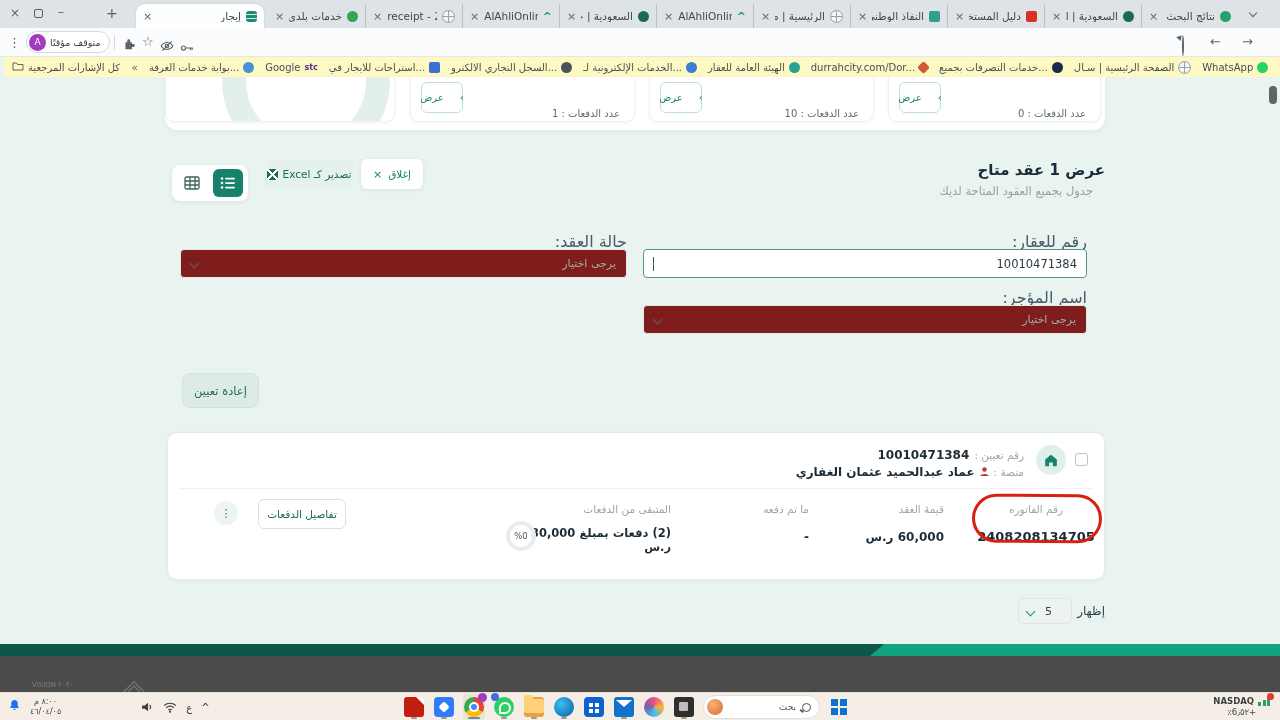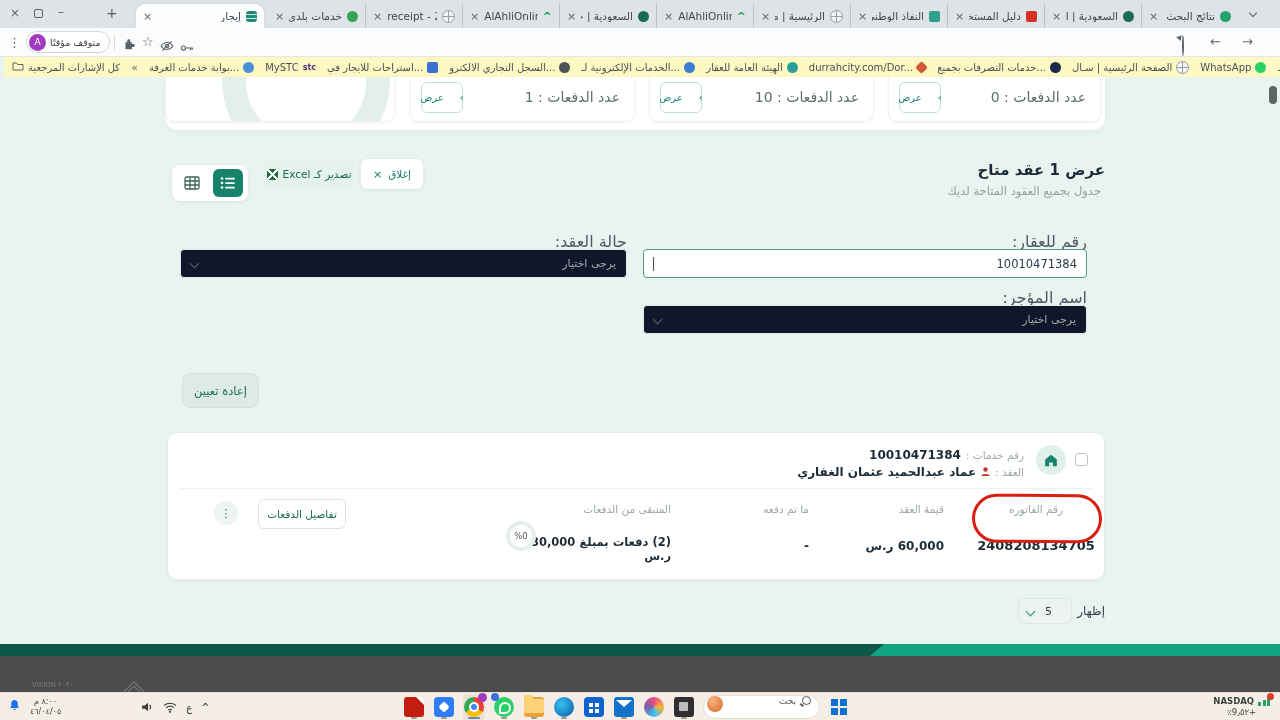--- a/index.html
+++ b/index.html
@@ -36,44 +36,44 @@
   .reload{width:11px;height:11px;border:1.6px solid #5f6368;border-radius:50%;border-top-color:transparent;position:relative}
   .reload:after{content:"";position:absolute;top:-4px;right:-1px;border:3px solid transparent;border-bottom:5px solid #5f6368;transform:rotate(40deg)}
   
   .bmbar{left:4px;top:57px;width:1280px;height:20px;background:#fef9c3;display:flex;align-items:center;gap:11px;padding:0 8px;direction:ltr;overflow:hidden}
   .bm{display:flex;align-items:center;gap:4px;font-size:10px;color:#474f56;white-space:nowrap;flex:none}
   .bfv{width:11px;height:11px;border-radius:50%;flex:none}
   
   .viewport{left:0;top:77px;width:1280px;height:615px;background:#e9f4f0;direction:rtl}
   .wrapTop{left:165px;top:0;width:940px;height:53px;background:#fff;border-radius:0 0 12px 12px;box-shadow:0 2px 5px rgba(20,60,50,.05);overflow:hidden;direction:ltr}
   .scard{top:0;height:45px;background:#fff;border:1px solid #eef2f1;border-top:none;border-radius:0 0 9px 9px;box-shadow:0 1px 3px rgba(20,60,50,.06);overflow:hidden}
-  .scard .lbl{position:absolute;right:14px;top:12px;font-size:14px;color:#5d6d68;direction:rtl}
+  .scard .lbl{position:absolute;right:14px;top:31px;font-size:10px;color:#5d6d68;direction:rtl}
   .viewBtn{position:absolute;left:10px;top:5px;width:40px;height:29px;background:#fff;border:1px solid #bfe0d6;border-radius:6px;color:#17826b;font-size:10px;display:flex;align-items:center;justify-content:center;gap:16px}
   .donut{position:absolute;left:56px;top:-80px;width:120px;height:120px;border:24px solid #e3efe9;border-radius:50%}
   .content{left:165px;top:0;width:940px;height:615px;direction:rtl}
   .h1{font-size:15px;font-weight:bold;color:#1b2a38}
   .sub{font-size:11.5px;color:#93a29d}
   .toggleBox{background:#fff;border-radius:8px;box-shadow:0 1px 4px rgba(20,60,50,.08);display:flex;align-items:center;justify-content:center;gap:6px;direction:rtl}
   .tgl{width:30px;height:28px;border-radius:6px;display:flex;align-items:center;justify-content:center}
   .tgl.on{background:#17826b}
   .chipMint{background:#e4f1ec;border-radius:6px;color:#1b6a58;font-size:10.5px;display:flex;align-items:center;justify-content:center;gap:5px;direction:rtl}
   .chipWhite{background:#fff;border-radius:6px;box-shadow:0 1px 4px rgba(20,60,50,.10);color:#17826b;font-size:10.5px;display:flex;align-items:center;justify-content:center;gap:6px;direction:rtl}
   .flabel{font-size:16px;color:#4b5a66}
   .finput{background:#fff;border:1.5px solid #55958a;border-radius:4px;display:flex;align-items:center;justify-content:flex-start;direction:ltr;padding:0 9px}
   .finput .val{flex:1;text-align:right;font-size:11.5px;color:#2a3a45}
-  .fselect{background:#0f172a;border:1px solid #dfe9e6;border-radius:4px;display:flex;align-items:center;justify-content:space-between;padding:0 10px;direction:rtl}
+  .fselect{background:#7f1d1d;border:1px solid #dfe9e6;border-radius:4px;display:flex;align-items:center;justify-content:space-between;padding:0 10px;direction:rtl}
   .fselect .ph{font-size:11px;color:#9fb0ab}
   .resetBtn{background:#ddeae5;border:1px solid #cfe2db;border-radius:8px;color:#1b6a58;font-size:11.5px;display:flex;align-items:center;justify-content:center}
   .rcard{background:#fff;border:1px solid #e3ecea;border-radius:10px;box-shadow:0 1px 4px rgba(20,60,50,.05)}
   .glab{font-size:10.5px;color:#9aa8a3}
   .gval{font-size:12px;font-weight:bold;color:#1c2b36}
   .ckbox{width:13px;height:13px;border:1.5px solid #b6c6c1;border-radius:3px;background:#fff}
   .homeC{width:30px;height:30px;border-radius:50%;background:#def0e9;display:flex;align-items:center;justify-content:center}
   .col{text-align:right}
-  .col .glab{display:block;margin-bottom:20px}
+  .col .glab{display:block;margin-bottom:11px}
   .redOval{border:3.5px solid #da1f12;border-radius:26px;transform:rotate(.4deg)}
   .donut0{width:30px;height:30px;border:4px solid #e7edeb;border-radius:50%;display:flex;align-items:center;justify-content:center;font-size:8.5px;color:#4a5a55}
   .detBtn{background:#fff;border:1px solid #d9e4e0;border-radius:6px;color:#1b6a58;font-size:10.5px;display:flex;align-items:center;justify-content:center}
   .kebab{width:24px;height:24px;border-radius:50%;background:#eef4f1;color:#1b6a58;display:flex;align-items:center;justify-content:center;font-size:11px}
   .pgchip{background:#edf3f0;border:1px solid #dce6e2;border-radius:6px;display:flex;align-items:center;justify-content:space-between;padding:0 8px;direction:rtl}
   
   .fbarTeal{left:0;top:567px;width:1280px;height:12px;background:#0d574a}
   .fbarGreen{right:0;top:567px;width:410px;height:12px;background:#12a381;clip-path:polygon(14px 0,100% 0,100% 100%,0 100%)}
   .fgray{left:0;top:579px;width:1280px;height:36px;background:#4b4b4a}
   
@@ -99,21 +99,21 @@
   .i-folder:after{content:"";position:absolute;left:0;top:2px;width:20px;height:14px;background:#ffd27a;border-radius:2px}
   .i-edge{border-radius:50%;background:radial-gradient(circle at 35% 35%,#35c1f1,#0c59a4)}
   .i-store{background:#0d62d0;border-radius:4px}
   .i-store:after{content:"";position:absolute;left:5px;top:6px;width:4px;height:4px;background:#fff;box-shadow:6px 0 0 #fff,0 6px 0 #fff,6px 6px 0 #fff}
   .i-mail{background:#1272c8;border-radius:3px}
   .i-mail:after{content:"";position:absolute;left:2px;top:3px;border:8px solid transparent;border-top:7px solid #fff;width:0}
   .i-copilot{border-radius:50%;background:conic-gradient(#e94f8a,#f8b234,#37c3f2,#7b5ea7,#e94f8a)}
   .i-task{background:#2f2f2f;border-radius:3px}
   .i-task:after{content:"";position:absolute;left:5px;top:5px;width:9px;height:9px;background:#bdbdbd;border-radius:1px}
   .badge{position:absolute;border-radius:50%;z-index:3}
-  .searchPill{display:flex;align-items:flex-start;height:22px;background:#fff;border:1px solid #e4ded5;border-radius:12px;padding:0 8px 0 3px;gap:6px}
+  .searchPill{display:flex;align-items:center;height:22px;background:#fff;border:1px solid #e4ded5;border-radius:12px;padding:0 8px 0 3px;gap:6px}
   .octo{width:16px;height:16px;border-radius:50%;background:radial-gradient(circle at 35% 30%,#f7b37c,#d96a2b)}
   .mag{width:7px;height:7px;border:1.5px solid #555;border-radius:50%;position:relative}
   .mag:after{content:"";position:absolute;left:-3px;bottom:-1px;width:4px;height:1.5px;background:#555;transform:rotate(40deg)}
   .startBtn{position:relative;width:16px;height:16px}
   .startBtn i{position:absolute;width:7px;height:7px;background:#0e70cf}
   .widget{text-align:right;font-size:8.5px;color:#39413e;line-height:1.25;direction:rtl}
   .bars{display:inline-block;width:12px;height:9px;background:linear-gradient(#0000 55%,#2aa35f 0) 0 0/3px 100% no-repeat,linear-gradient(#0000 35%,#2aa35f 0) 4.5px 0/3px 100% no-repeat,linear-gradient(#0000 10%,#2aa35f 0) 9px 0/3px 100% no-repeat;position:relative}
   .bars:after{content:"";position:absolute;right:-4px;top:-4px;width:7px;height:7px;background:#e23a2e;border-radius:50%}
   .scrollThumb{right:3px;top:9px;width:8px;height:18px;background:#5c6663;border-radius:4px}
 </style>
@@ -223,21 +223,21 @@
             <path fill="none" stroke="#5f6368" stroke-width="2" d="M2 4h7l2 3h11v11H2z"></path>
           </svg></span>
       <span>كل الإشارات المرجعية</span>
     </div>
     <span style="color:#5f6368;font-size:11px">«</span>
     <div class="bm">
         <span>بوابة خدمات الغرفة...</span>
         <span class="bfv" style="background:#4a90d9"></span>
       </div>
     <div class="bm">
-        <span>MySTC</span>
+        <span>Google</span>
         <span style="color:#4f2d7f;font-weight:bold;font-size:8px">stc</span>
       </div>
     <div class="bm">
         <span>استراحات للايجار في...</span>
         <span class="bfv" style="background:#3b6fd4;border-radius:2px"></span>
       </div>
     <div class="bm">
         <span>السجل التجاري الالكترو...</span>
         <span class="bfv" style="background:#4c5358"></span>
       </div>
@@ -296,21 +296,21 @@
           </span>
       </div>
       <div class="ab scard" style="left:0;width:230px">
         <span class="donut"></span>
       </div>
     </div>
 
     <div class="ab content">
 
       <div class="ab h1" style="right:0;top:84px">عرض 1 عقد متاح</div>
-      <div class="ab sub" style="right:4px;top:107px">جدول بجميع العقود المتاحة لديك</div>
+      <div class="ab sub" style="right:12px;top:107px">جدول بجميع العقود المتاحة لديك</div>
 
       <div class="ab toggleBox" style="left:7px;top:88px;width:76px;height:36px">
         <span class="tgl on">
             <svg width="16" height="14" viewBox="0 0 16 14">
               <g fill="#fff">
                 <circle cx="2" cy="2.5" r="1.3"></circle>
                 <rect x="5" y="1.7" width="10" height="1.7" rx=".8"></rect>
                 <circle cx="2" cy="7" r="1.3"></circle>
                 <rect x="5" y="6.2" width="10" height="1.7" rx=".8"></rect>
                 <circle cx="2" cy="11.5" r="1.3"></circle>
@@ -356,25 +356,25 @@
       </div>
 
       <div class="ab rcard" style="right:0;top:355px;width:938px;height:148px">
         <span class="ab ckbox" style="right:16px;top:20px"></span>
         <span class="ab homeC" style="right:38px;top:12px">
           <svg width="14" height="13" viewBox="0 0 24 22">
               <path fill="#17826b" d="M12 1l10 8.2V21h-6.8v-6.4H8.8V21H2V9.2z"></path>
             </svg>
         </span>
         <div class="ab" style="right:80px;top:11px;direction:rtl">
-          <span class="glab">رقم خدمات :</span>
+          <span class="glab">رقم تعيين :</span>
           <span class="gval">10010471384</span>
         </div>
         <div class="ab" style="right:80px;top:29px;direction:rtl;display:flex;align-items:center;gap:4px">
-          <span class="glab">العقد :</span>
+          <span class="glab">منصة :</span>
           <span><svg width="11" height="11" viewBox="0 0 12 12">
                 <g fill="#c0392b">
                   <circle cx="6" cy="3.8" r="2.4"></circle>
                   <path d="M1.3 11c.5-3.2 8.9-3.2 9.4 0z"></path>
                 </g>
               </svg></span>
           <span class="gval">عماد عبدالحميد عثمان الغفاري</span>
         </div>
         <div class="ab" style="right:12px;left:12px;top:55px;height:1px;background:#eef3f1"></div>
 
@@ -501,17 +501,17 @@
             <i style="left:9px;top:9px"></i>
           </span>
       </span>
     </div>
 
     <div class="ab widget" style="right:10px;top:3px">
       <span style="display:flex;align-items:center;gap:4px;justify-content:flex-start;direction:ltr">
         <span style="font-weight:bold">NASDAQ</span>
         <span class="bars"></span>
       </span>
-      <span style="display:block;text-align:center">+9٫٥٢٪</span>
+      <span style="display:block;text-align:center">+6٫٥٢٪</span>
     </div>
   </div>
 
 </div>
 
 </body></html>

